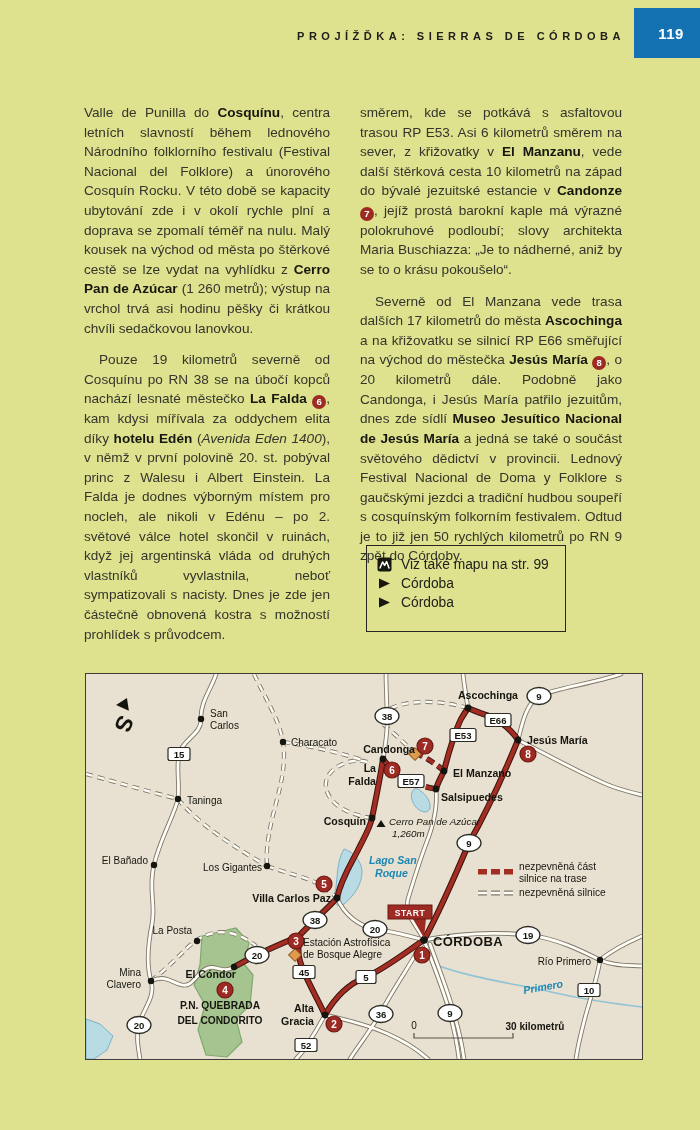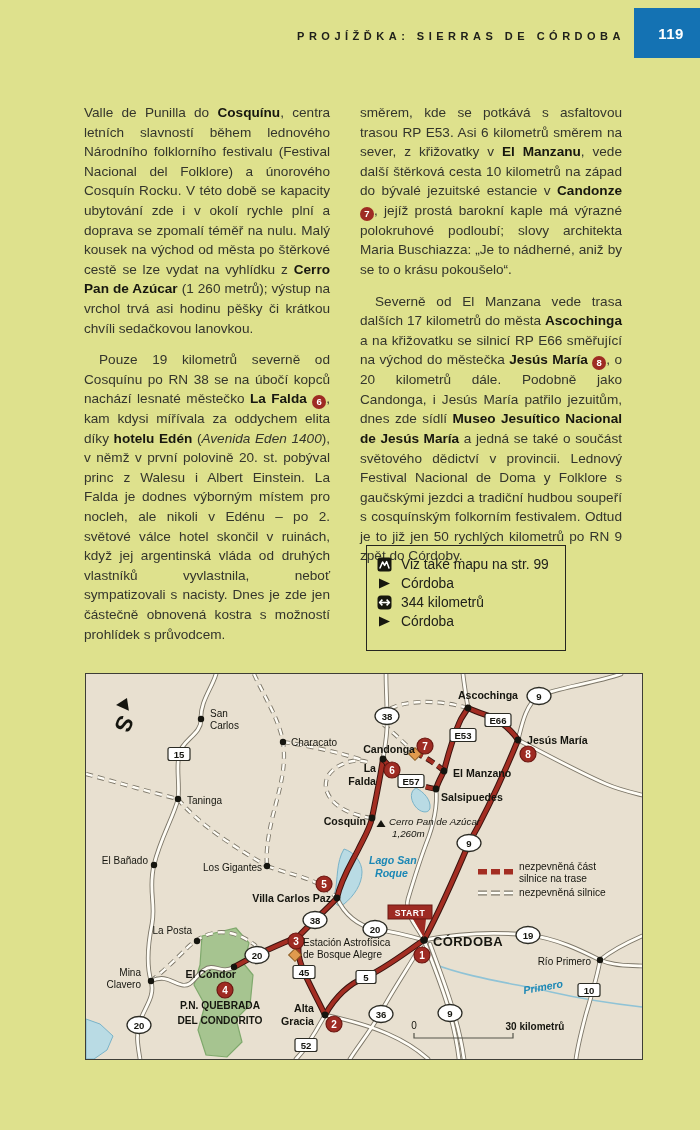--- a/index.html
+++ b/index.html
@@ -86,31 +86,20 @@
     <span class="ic">
       <svg width="15" height="15">
           <path d="M2,2.5 L13,7.5 L2,12.5 Z" fill="#17170f"></path>
         </svg>
     </span>
     <span>Córdoba</span>
   </div>
   <div class="inforow">
     <span class="ic">
       <svg width="15" height="15">
-          <rect x="0.5" y="0.5" width="14" height="14" rx="3.5" fill="#17170f"></rect>
-          <path d="M3,7.5 L12,7.5" stroke="#fff" stroke-width="1.6"></path>
-          <path d="M5.4,4.6 L2.6,7.5 L5.4,10.4" fill="none" stroke="#fff" stroke-width="1.6" stroke-linejoin="round"></path>
-          <path d="M9.6,4.6 L12.4,7.5 L9.6,10.4" fill="none" stroke="#fff" stroke-width="1.6" stroke-linejoin="round"></path>
-        </svg>
-    </span>
-    <span>344 kilometrů</span>
-  </div>
-  <div class="inforow">
-    <span class="ic">
-      <svg width="15" height="15">
           <path d="M2,2.5 L13,7.5 L2,12.5 Z" fill="#17170f"></path>
         </svg>
     </span>
     <span>Córdoba</span>
   </div>
 </div>
 
 <div class="map-frame">
 <svg width="556" height="385" viewBox="0 0 556 385">
 

